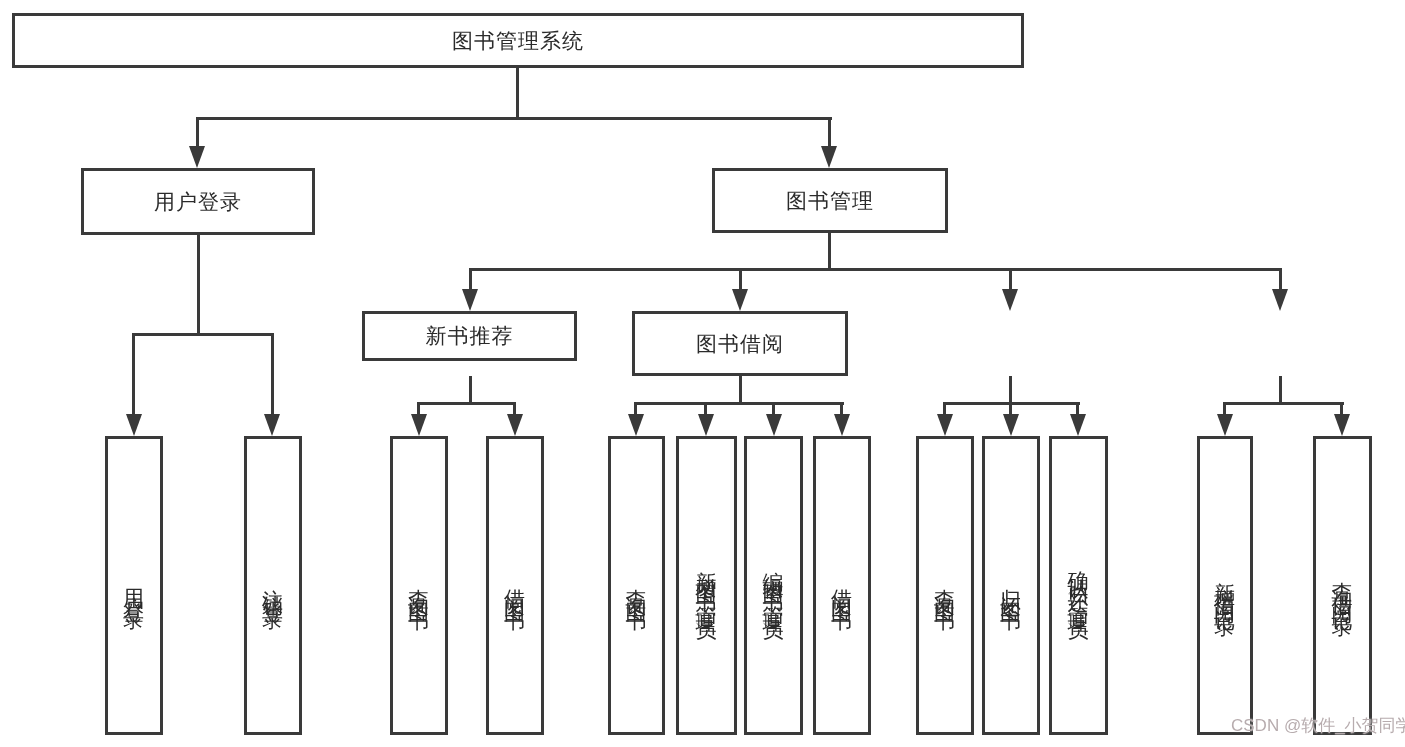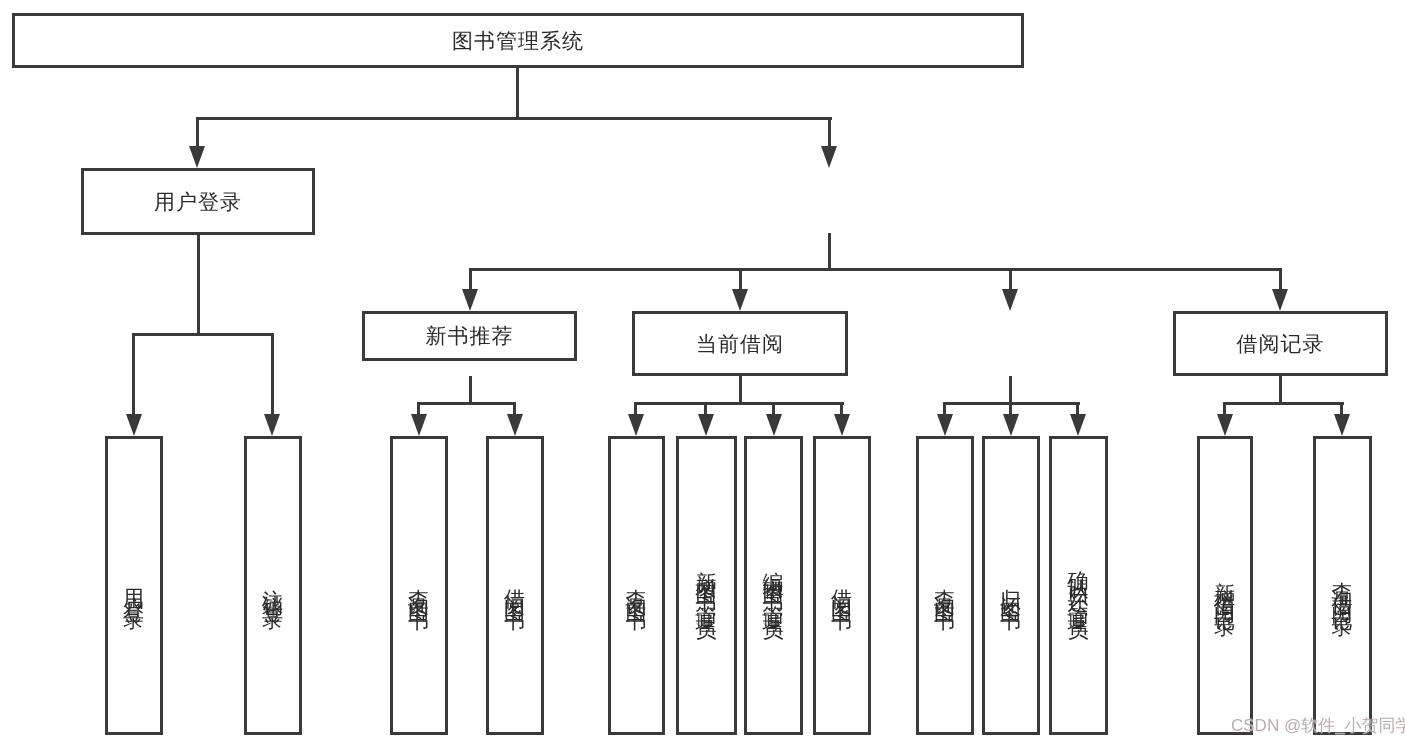--- a/index.html
+++ b/index.html
@@ -43,20 +43,23 @@
   <div class="line" style="left:516px;top:68px;width:3px;height:52px"></div>
   <div class="line" style="left:196px;top:117px;width:636px;height:3px"></div>
   <div class="line" style="left:196px;top:117px;width:3px;height:31px"></div>
   <div class="arrow" style="left:189px;top:146px"></div>
   <div class="line" style="left:828px;top:117px;width:3px;height:31px"></div>
   <div class="arrow" style="left:821px;top:146px"></div>
 
   <div class="box" style="left:81px;top:168px;width:234px;height:67px">
     <span class="hlabel">用户登录</span>
   </div>
+  <div class="box" style="left:712px;top:168px;width:236px;height:65px">
+    <span class="hlabel">图书管理</span>
+  </div>
 
   <div class="line" style="left:197px;top:235px;width:3px;height:101px"></div>
   <div class="line" style="left:132px;top:333px;width:142px;height:3px"></div>
   <div class="line" style="left:132px;top:333px;width:3px;height:81px"></div>
   <div class="arrow" style="left:126px;top:414px"></div>
   <div class="line" style="left:271px;top:333px;width:3px;height:81px"></div>
   <div class="arrow" style="left:264px;top:414px"></div>
 
   <div class="line" style="left:828px;top:233px;width:3px;height:37px"></div>
   <div class="line" style="left:469px;top:268px;width:813px;height:3px"></div>
@@ -66,24 +69,21 @@
   <div class="arrow" style="left:732px;top:289px"></div>
   <div class="line" style="left:1009px;top:268px;width:3px;height:23px"></div>
   <div class="arrow" style="left:1002px;top:289px"></div>
   <div class="line" style="left:1279px;top:268px;width:3px;height:23px"></div>
   <div class="arrow" style="left:1272px;top:289px"></div>
 
   <div class="box" style="left:362px;top:311px;width:215px;height:50px">
     <span class="hlabel">新书推荐</span>
   </div>
   <div class="box" style="left:632px;top:311px;width:216px;height:65px">
-    <span class="hlabel">当前借阅</span>
-  </div>
-  <div class="box" style="left:1173px;top:311px;width:215px;height:65px">
-    <span class="hlabel">借阅记录</span>
+    <span class="hlabel">图书借阅</span>
   </div>
 
   <div class="line" style="left:469px;top:376px;width:3px;height:29px"></div>
   <div class="line" style="left:417px;top:402px;width:99px;height:3px"></div>
   <div class="line" style="left:417px;top:402px;width:3px;height:14px"></div>
   <div class="arrow" style="left:411px;top:414px"></div>
   <div class="line" style="left:513px;top:402px;width:3px;height:14px"></div>
   <div class="arrow" style="left:507px;top:414px"></div>
 
   <div class="line" style="left:739px;top:376px;width:3px;height:29px"></div>

